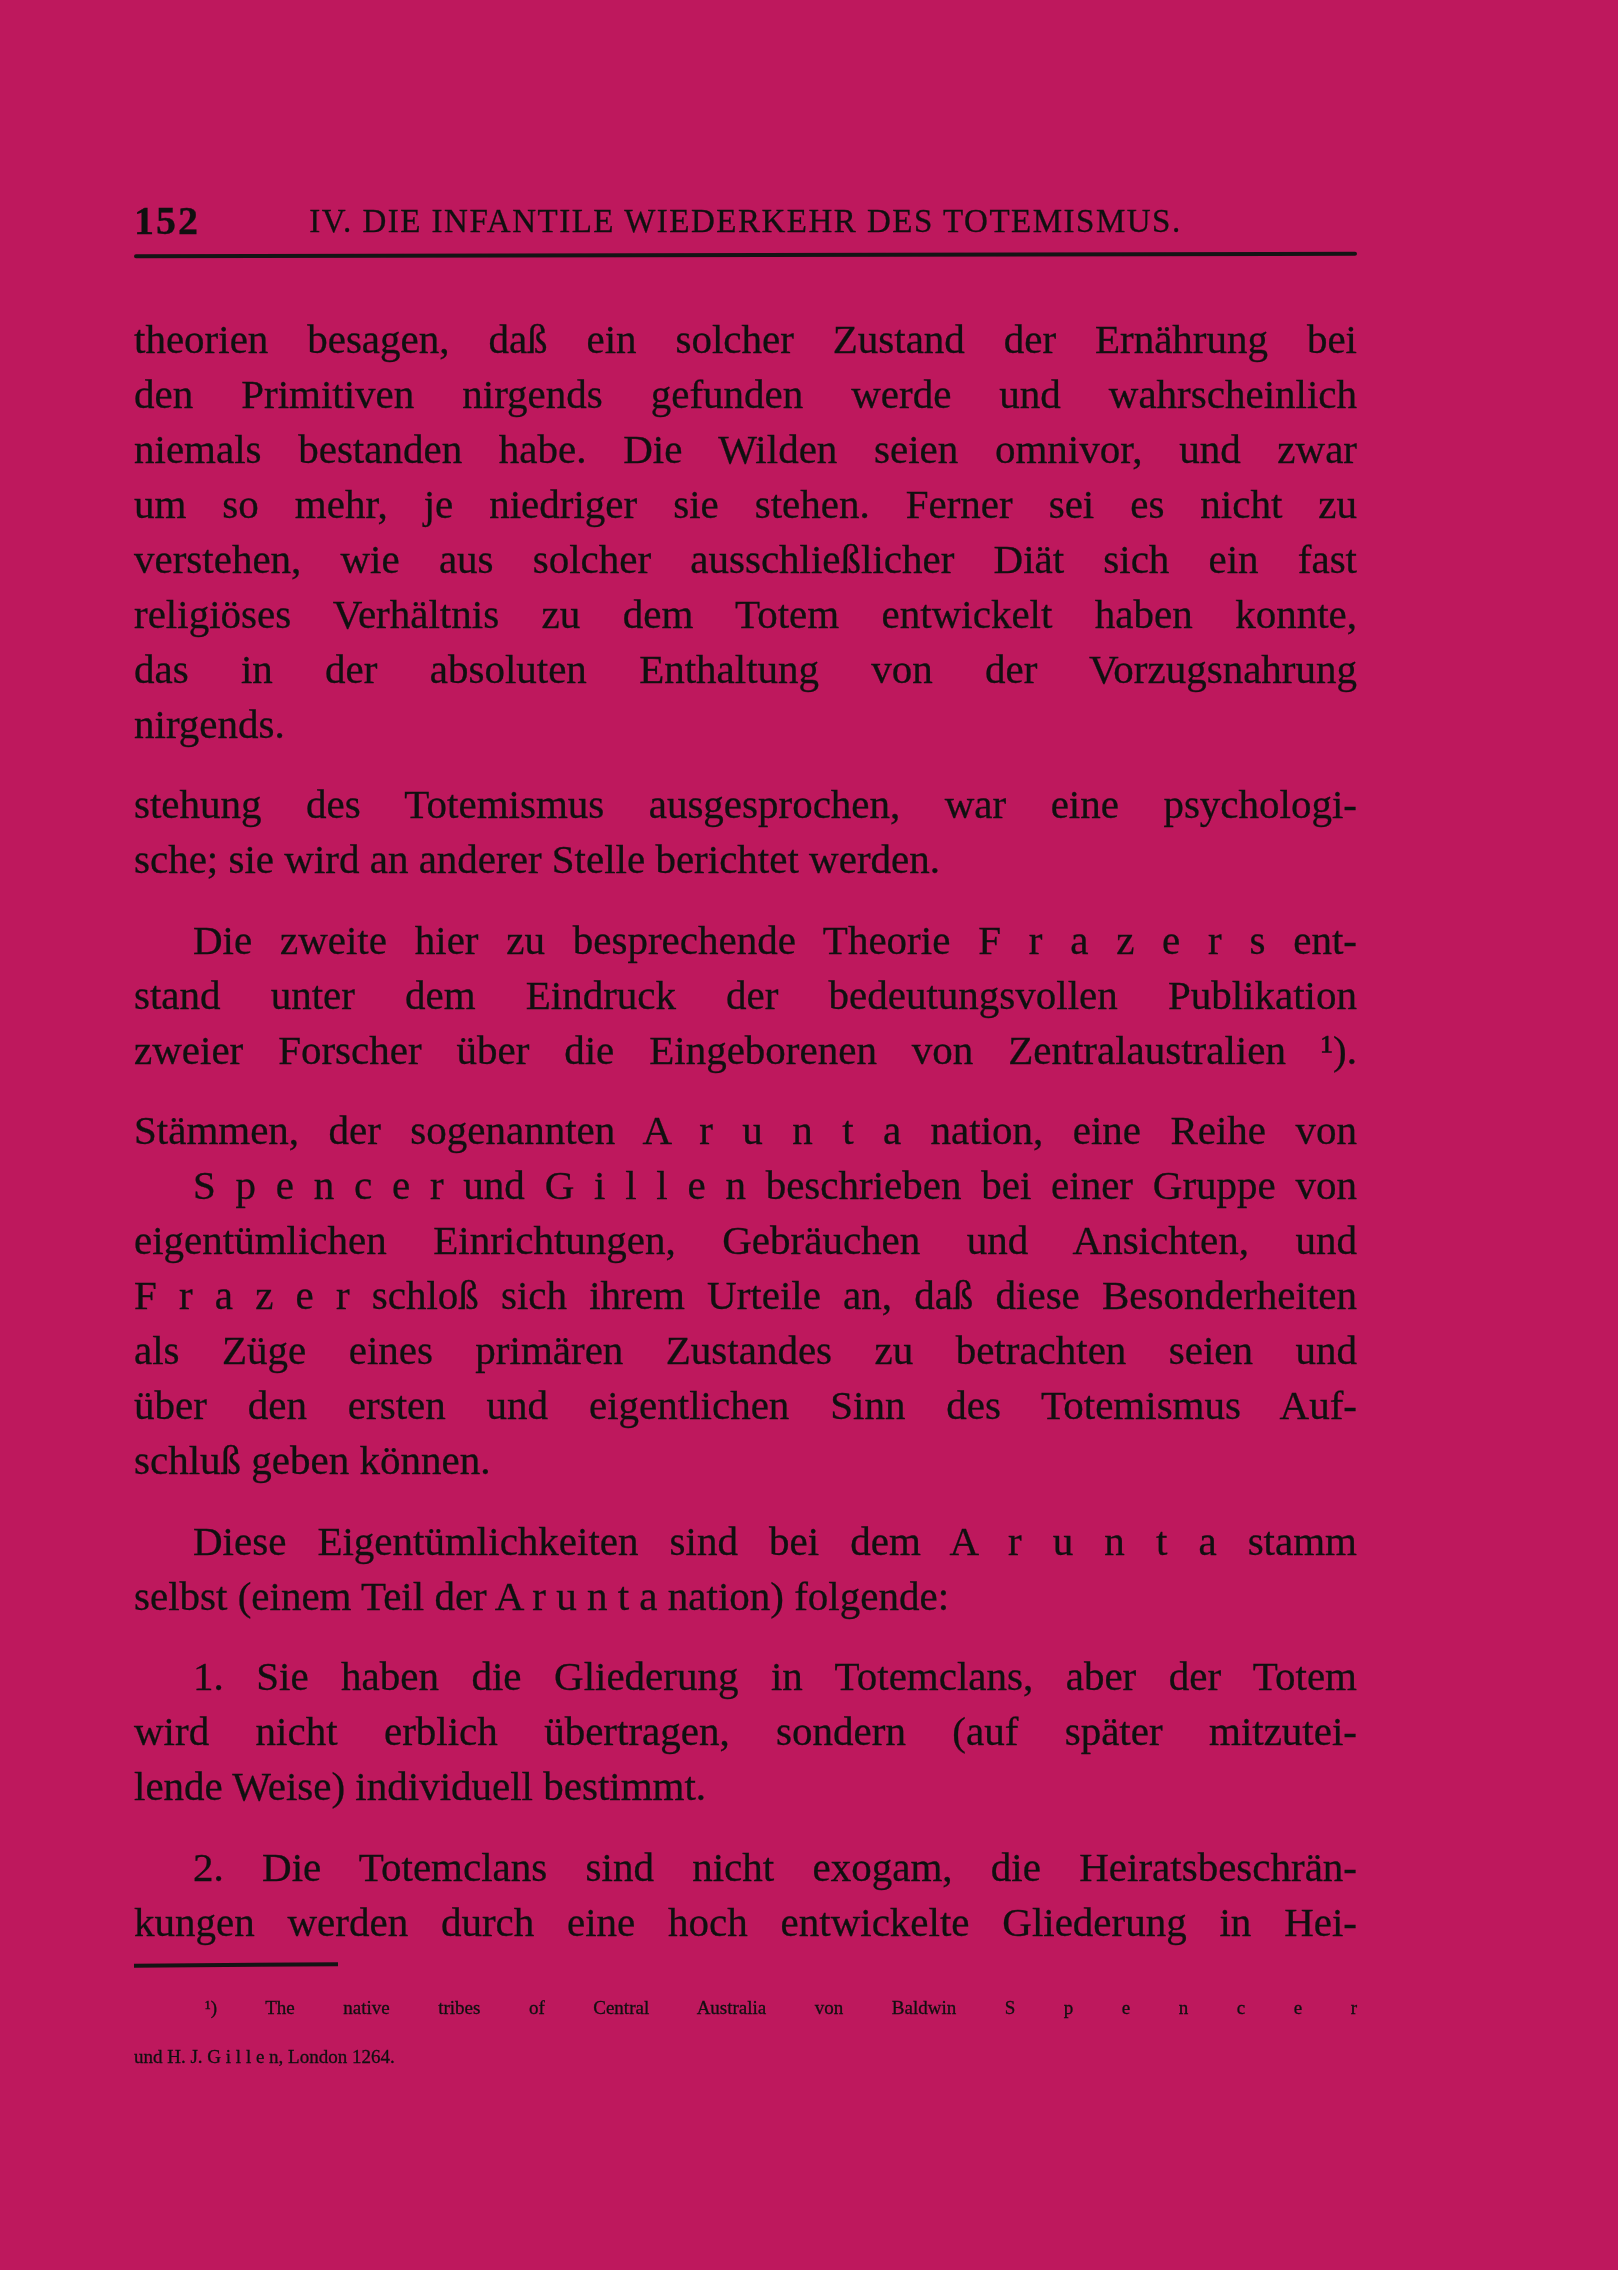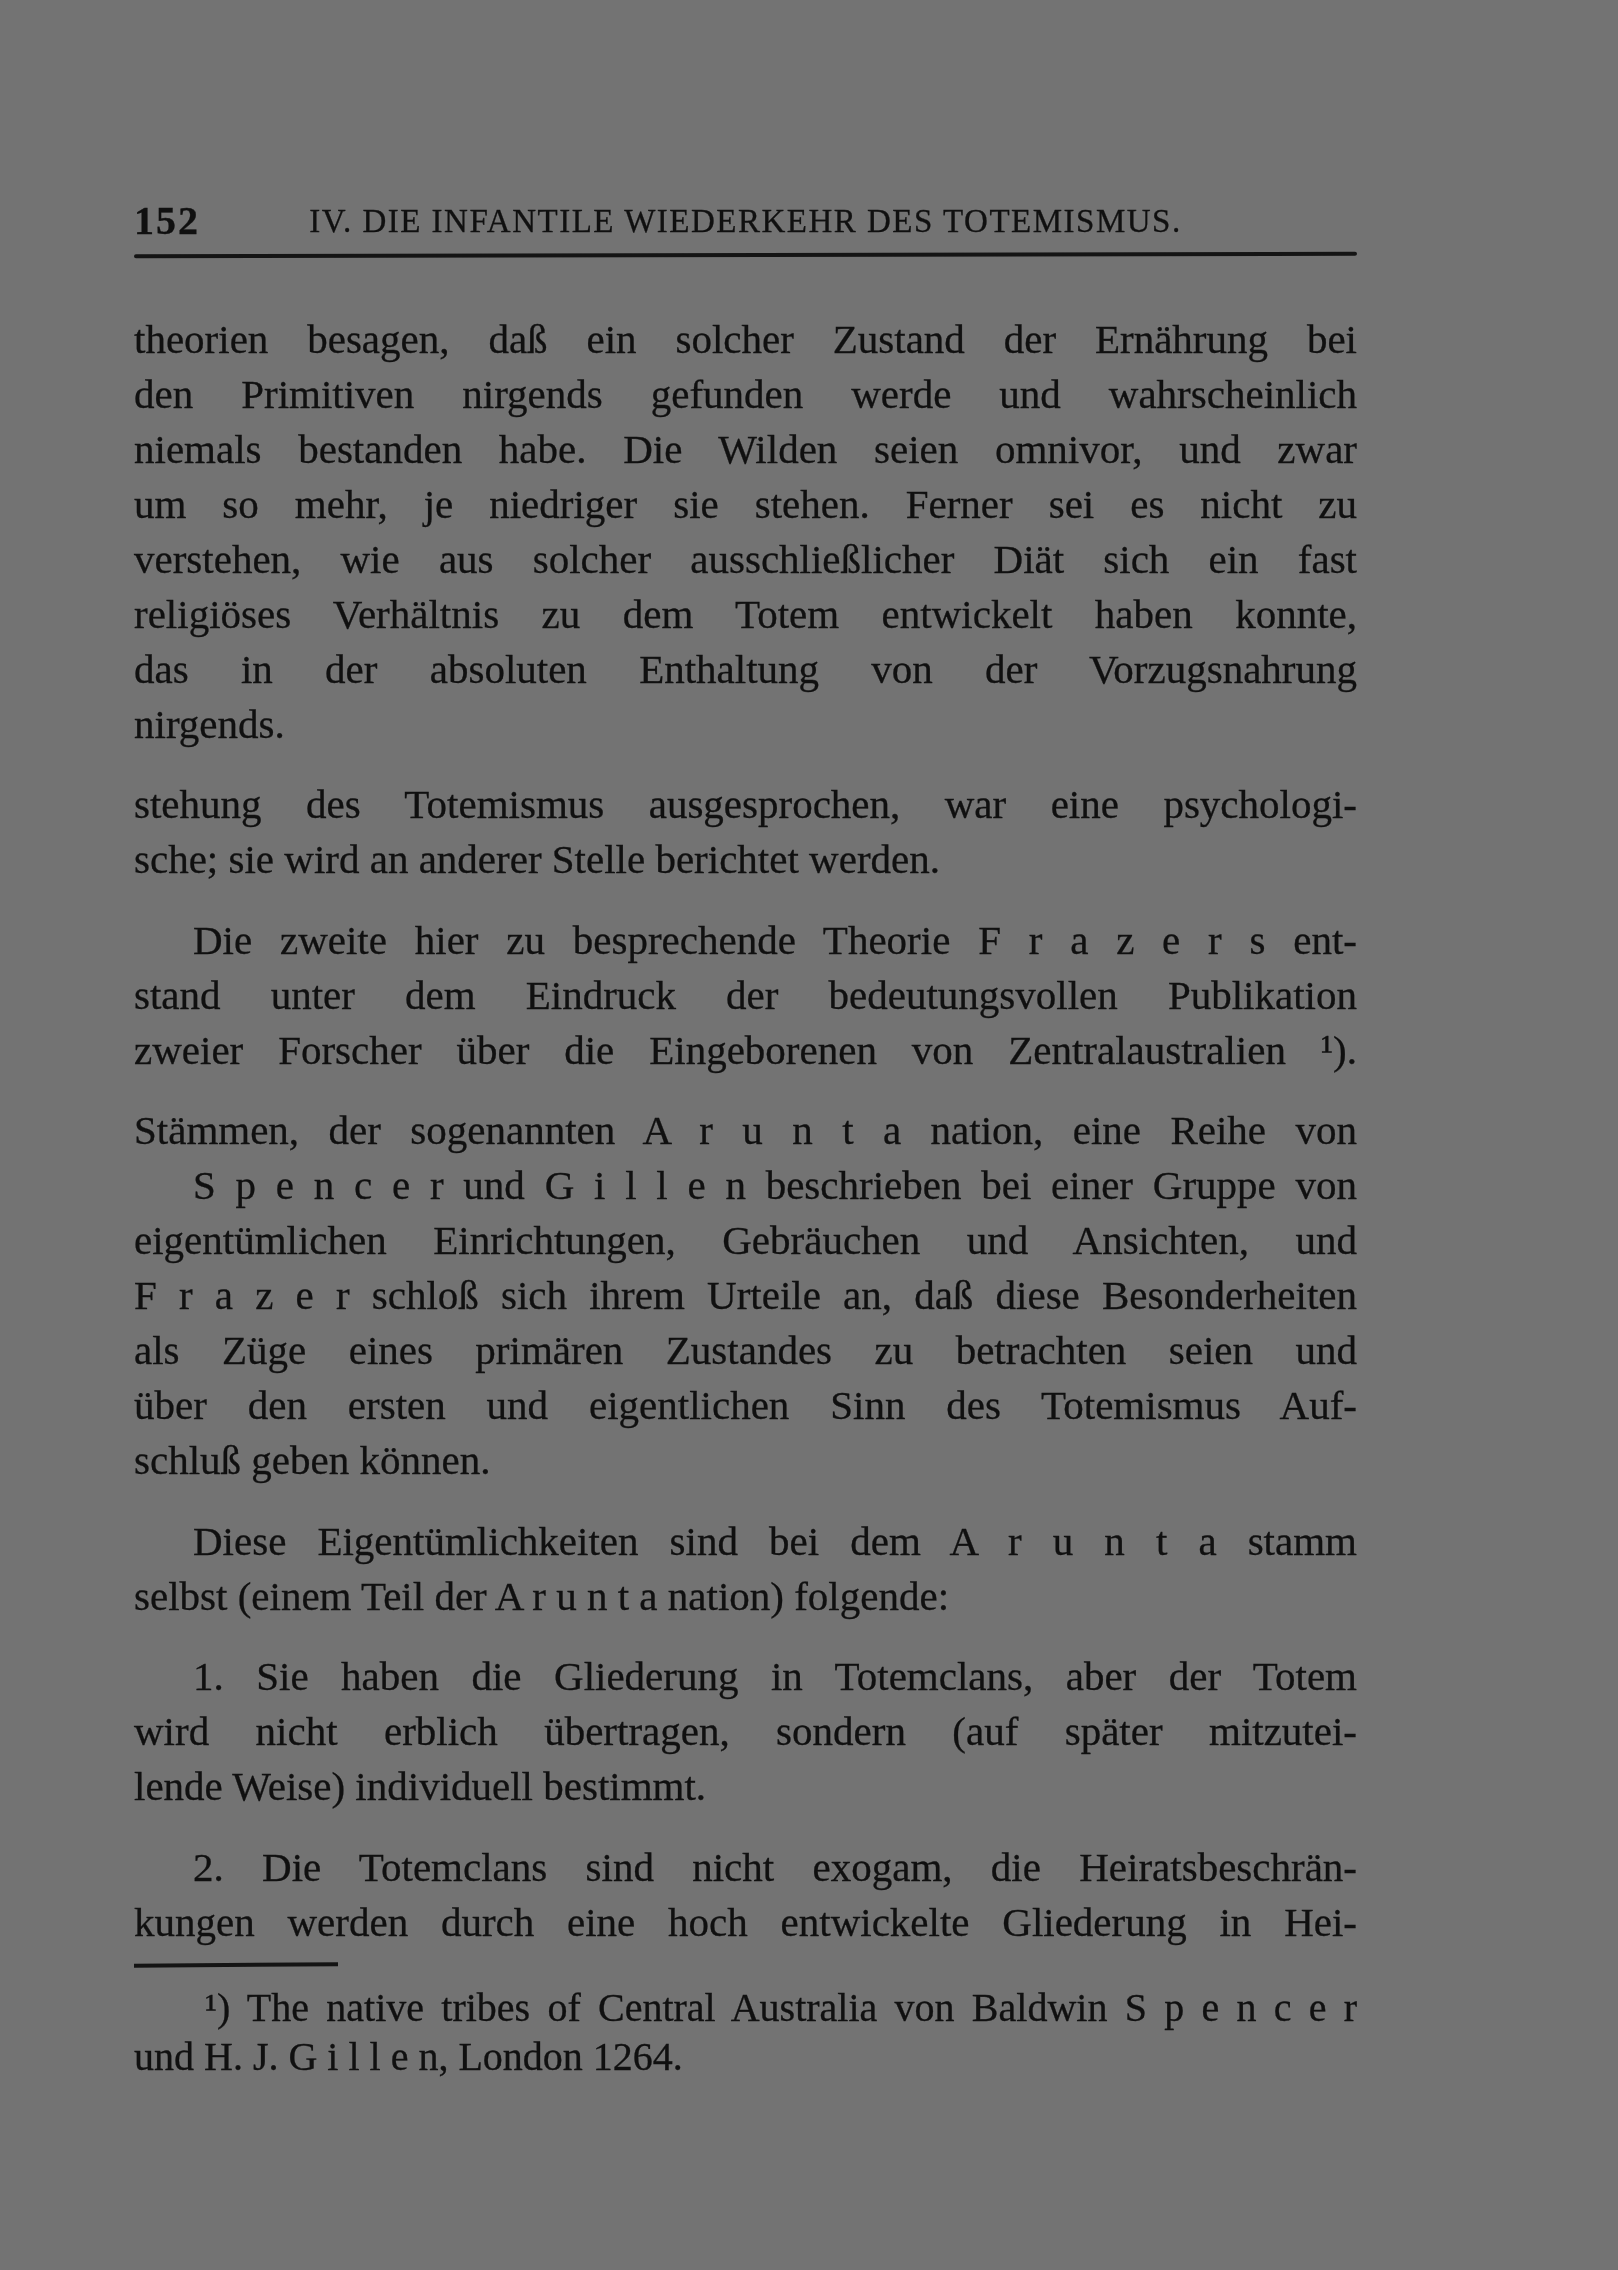--- a/index.html
+++ b/index.html
@@ -1,21 +1,21 @@
 <!DOCTYPE html>
 <html><head>
 <meta charset="utf-8">
 <style>
   html, body { margin: 0; padding: 0; }
   body { background: #e8e8e8; }
   .sheet {
     position: relative;
     width: 1618px;
     height: 2270px;
-    background: #737373;
+    background: #be185d;
     overflow: hidden;
     font-family: "Liberation Serif", serif;
     color: #101010;
   }
   .block {
     position: absolute;
     left: 134px;
     top: 176px;
     width: 1223px;
   }
@@ -62,21 +62,21 @@
   .ind { text-indent: 59px; }
   .footnote-rule {
     margin-top: 13.7px;
     width: 204px;
     height: 3.9px;
     background: #141414;
     transform: rotate(-0.4deg);
   }
   .footnote {
     margin-top: 15.7px;
-    font-size: 40px;
+    font-size: 19px;
     line-height: 49px;
     -webkit-text-stroke: 0.3px #101010;
   }
   .footnote .ind { text-indent: 71px; }
 </style>
 </head>
 <body>
 
 <div class="sheet">
   <div class="block">

